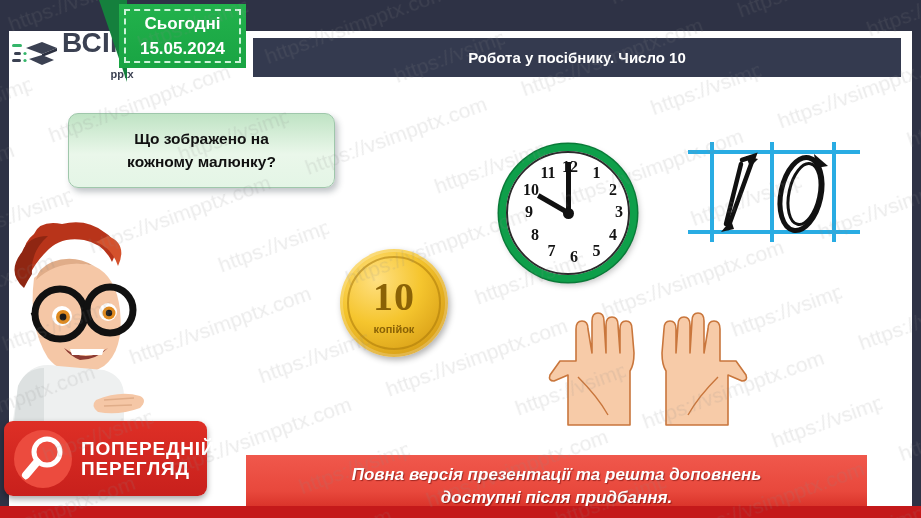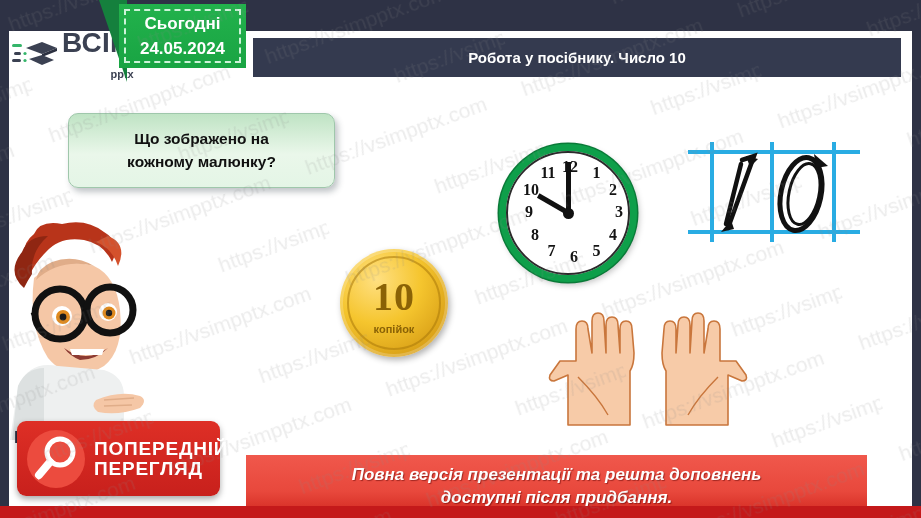--- a/index.html
+++ b/index.html
@@ -68,21 +68,21 @@
   .grid10{position:absolute;left:688px;top:142px;width:172px;height:100px;}
   .gline{position:absolute;background:#29ace3;}
 
   
   .hands{position:absolute;left:548px;top:305px;width:200px;height:132px;}
 
   
   .boy{position:absolute;left:0px;top:218px;width:148px;height:222px;}
 
   
-  .preview{position:absolute;left:17px;top:421px;width:203px;height:75px;border-radius:9px;
+  .preview{position:absolute;left:4px;top:421px;width:203px;height:75px;border-radius:9px;
     background:linear-gradient(180deg,#de2f26 0%,#c8201c 100%);box-shadow:0 3px 6px rgba(0,0,0,.35);
     display:flex;align-items:center;gap:9px;padding-left:10px;box-sizing:border-box;}
   .mag{position:relative;width:58px;height:58px;border-radius:50%;background:#ec4b3e;flex:0 0 58px;}
   .preview-text{display:flex;flex-direction:column;line-height:1.04;}
   .preview-text span{color:#fff;font-size:19px;font-weight:bold;letter-spacing:.8px;}
 
   
   .banner{position:absolute;left:246px;top:455px;width:621px;height:63px;
     background:linear-gradient(180deg,#f0584c 0%,#e8483c 58%,#cf241c 100%);
     display:flex;flex-direction:column;align-items:center;justify-content:center;}
@@ -121,21 +121,21 @@
     <div class="logo-text">
       <div class="logo-title">ВСІМ</div>
       <div class="logo-sub">pptx</div>
     </div>
   </div>
 
   <div class="today-wrap">
     <div class="today-fold"></div>
     <div class="today">
       <span>Сьогодні</span>
-      <span>24.05.2024</span>
+      <span>15.05.2024</span>
     </div>
   </div>
 
   <div class="titlebar">
     <span>Робота у посібнику. Число 10</span>
   </div>
 
   <div class="bubble">
     <span>Що зображено на</span>
     <span>кожному малюнку?</span>

